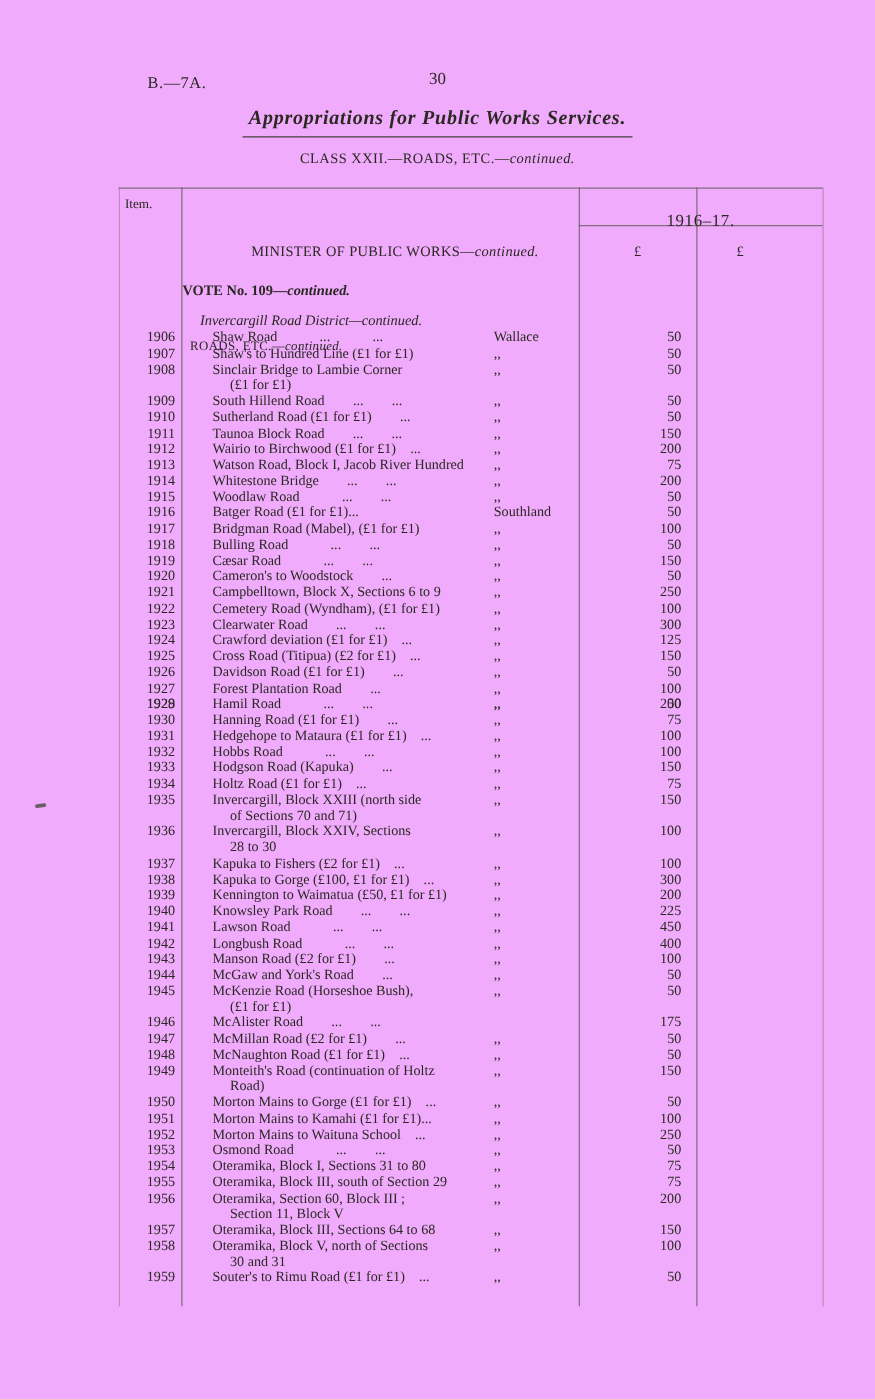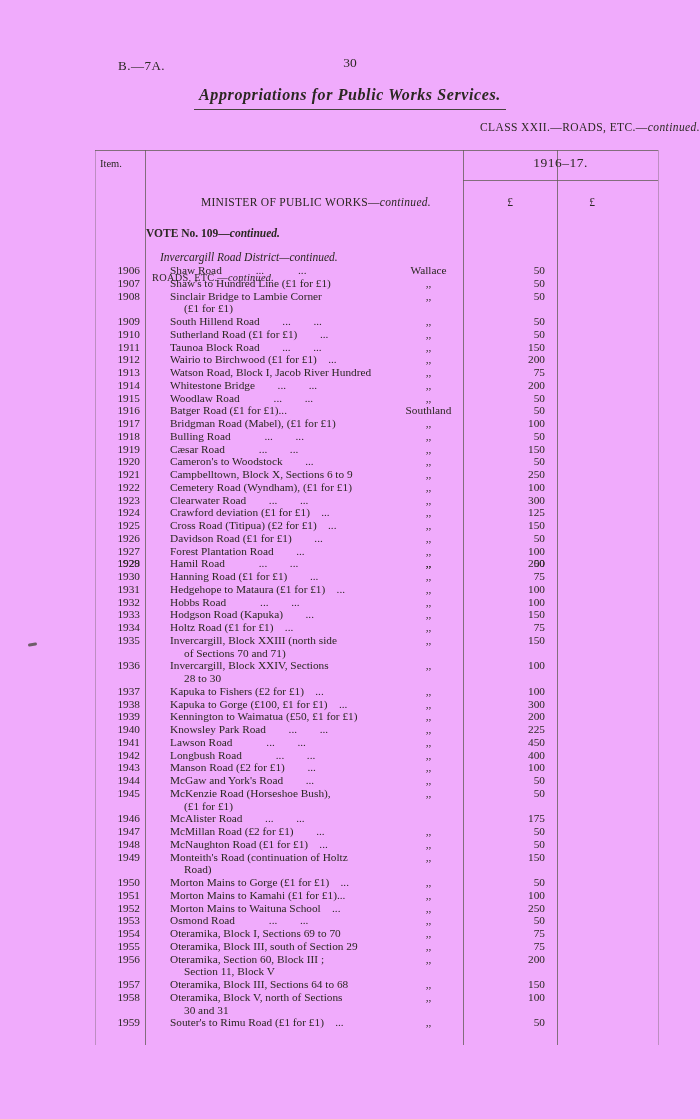--- a/index.html
+++ b/index.html
@@ -7,40 +7,40 @@
   body { background:#e8e6e0; font-family:"Liberation Serif","DejaVu Serif",serif; }
   .page {
     position:relative; width:700px; height:1119px;
     background:#f0abfc; color:#2b2822; overflow:hidden;
   }
   .abs { position:absolute; }
   .doc-ref { left:118px; top:58px; font-size:13px; letter-spacing:.5px; }
   .page-num { left:0; top:55px; width:700px; text-align:center; font-size:13.5px; }
   .title { left:0; top:86px; width:700px; text-align:center; font-size:16px; font-weight:bold; font-style:italic; letter-spacing:.6px; }
   .title-rule { left:194px; top:109px; width:312px; height:1px; background:#45423c; }
-  .class-line { left:0; top:121px; width:700px; text-align:right; font-size:11.5px; letter-spacing:.4px;font-family:Liberation Serif, serif; }
+  .class-line { left:0; top:121px; width:700px; text-align:center; font-size:11.5px; letter-spacing:.4px;font-family:Liberation Serif, serif; }
   .it { font-style:italic; }
   .rule { background:#5e5a52; opacity:.75; }
   .vrule { width:1px; top:150px; height:895px; }
   .vrule.edge { opacity:.35; }
   .hrule { height:1px; }
   .th-item { left:100px; top:158px; font-size:10.5px; }
-  .th-year { left:463px; top:155px; width:195px; text-align:center; font-size:13.5px; letter-spacing:.5px; }
+  .th-year { left:463px; top:169px; width:195px; text-align:center; font-size:13.5px; letter-spacing:.5px; }
   .pound1 { left:463px; top:196px; width:94px; text-align:center; font-size:11.5px; }
   .pound2 { left:557px; top:196px; width:70px; text-align:center; font-size:11.5px; }
   .minister { left:170px; top:196px; width:292px; text-align:center; font-size:11.5px; letter-spacing:.3px; }
   .vote-line { left:146px; top:227px; font-size:11.5px; font-weight:bold; }
   .roads-line { left:152px; top:240px; font-size:10.3px; letter-spacing:.3px;margin-top:32px; }
   .district-line { left:160px; top:251px; font-size:11.5px; font-style:italic; }
   .rows { position:absolute; left:0; top:264px; width:700px; font-size:11.3px; line-height:12.75px; }
   .row { position:relative; }
   .item-no { position:absolute; left:98px; width:42px; text-align:right; }
   .desc { display:block; margin-left:170px; margin-right:242px; }
   .desc .l2 { display:block; padding-left:14px; }
-  .district { position:absolute; top:0; left:395px; width:67px; text-align:center; }
+  .district { position:absolute; top:0; left:395px; width:67px; text-align:left; }
   .amount { position:absolute; top:0; left:465px; width:80px; text-align:right; }
   .ink-mark { left:28px; top:643px; width:9px; height:3px; background:#4d4a44; border-radius:2px; transform:rotate(-8deg); opacity:.8; }
 </style>
 </head>
 <body>
 
 <div class="page">
 
   <div class="abs doc-ref">B.—7A.</div>
   <div class="abs page-num">30</div>
@@ -405,21 +405,21 @@
 
   <div class="row">
     <span class="item-no">1953</span>
     <span class="desc">Osmond Road   ...  ...</span>
     <span class="district">,,</span>
     <span class="amount">50</span>
   </div>
 
   <div class="row">
     <span class="item-no">1954</span>
-    <span class="desc">Oteramika, Block I, Sections 69 to 70</span>
+    <span class="desc">Oteramika, Block I, Sections 31 to 80</span>
     <span class="district">,,</span>
     <span class="amount">75</span>
   </div>
 
   <div class="row">
     <span class="item-no">1955</span>
     <span class="desc">Oteramika, Block III, south of Section 29</span>
     <span class="district">,,</span>
     <span class="amount">75</span>
   </div>

